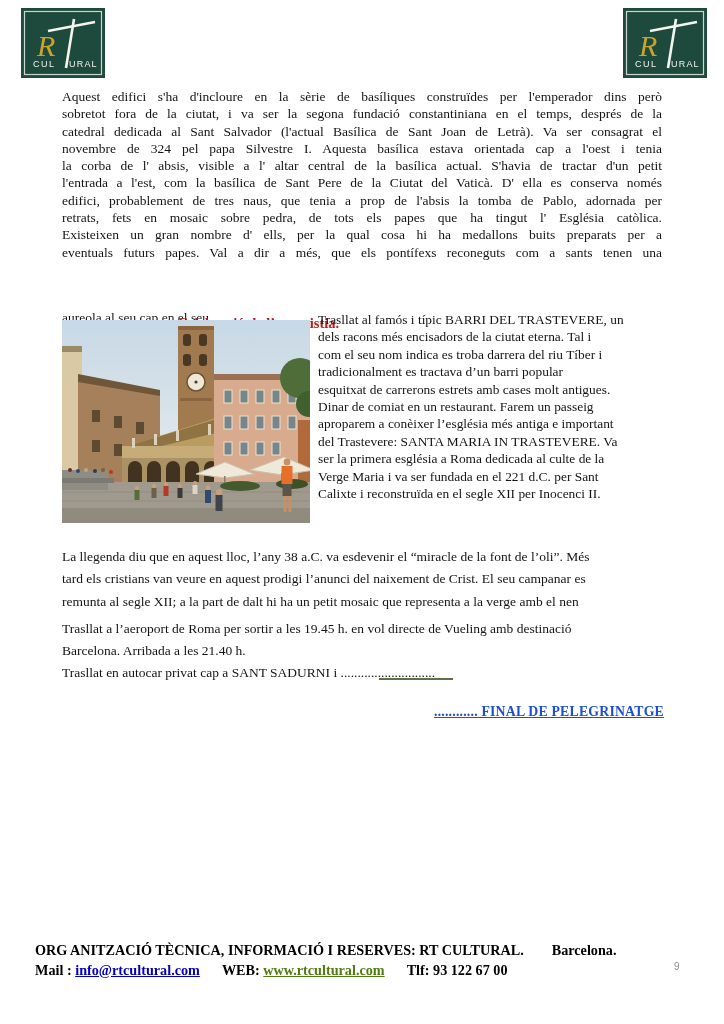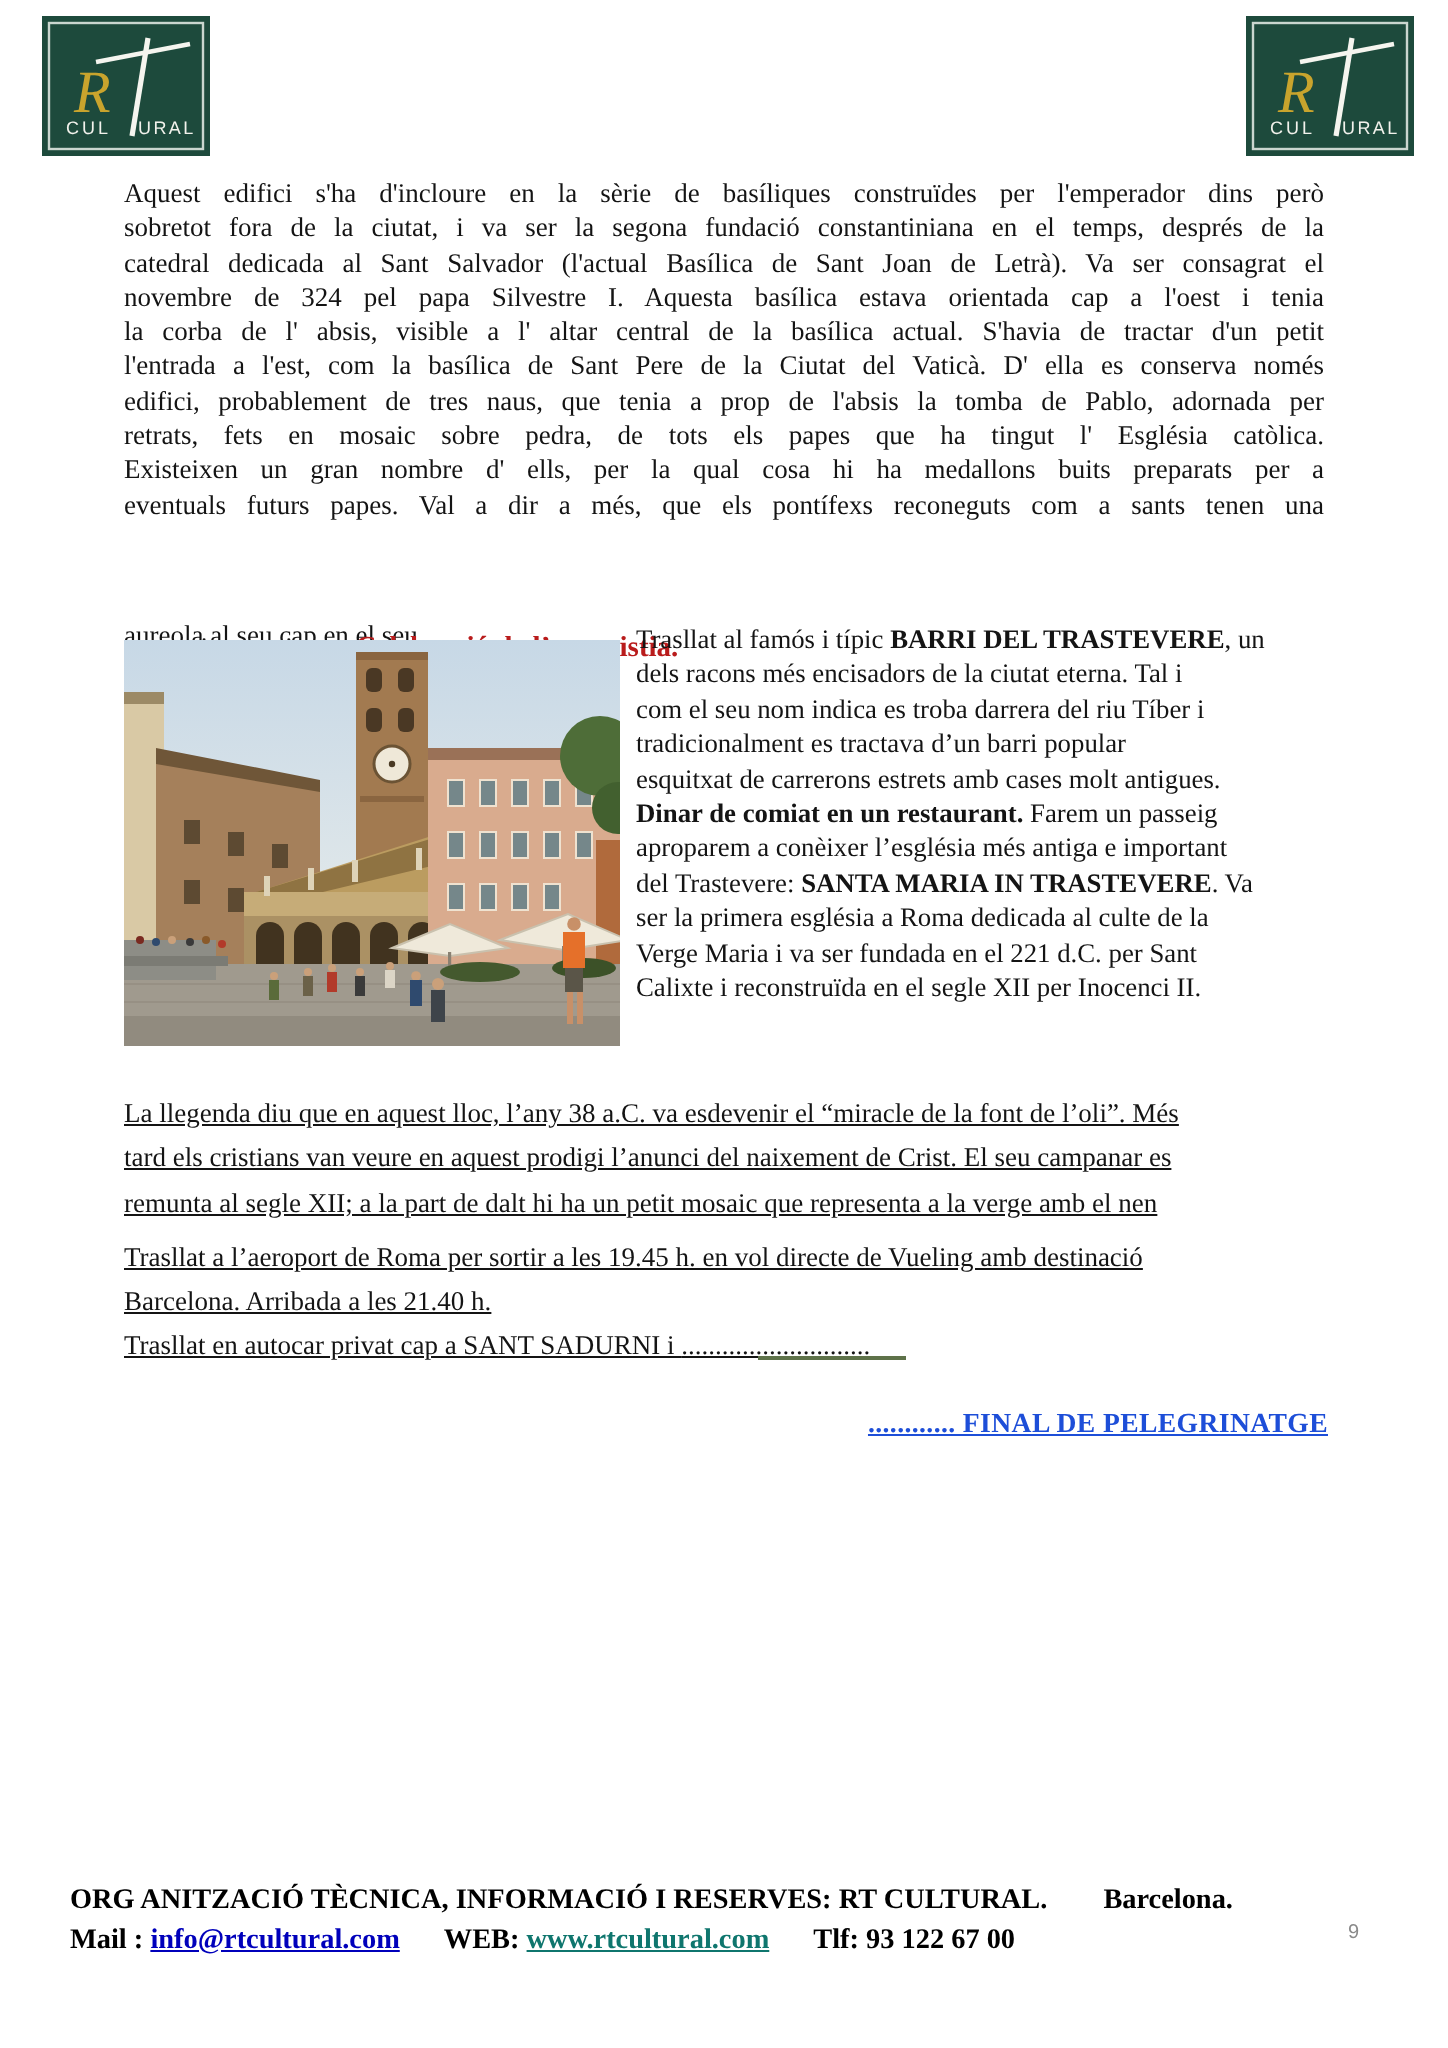--- a/index.html
+++ b/index.html
@@ -19,24 +19,24 @@
   .overlap-line{margin-top:-11.5px;white-space:nowrap;}
   .euchar-heading{font-weight:bold;font-size:14.5px;margin-left:22px;}
 
   
   .photo{position:absolute;left:62px;top:320px;width:248px;height:203px;}
   .photo svg{width:100%;height:100%;display:block;}
 
   
   .rightcol{position:absolute;left:318px;top:311px;width:346px;font-size:13.4px;line-height:17.4px;}
   .rightcol .tl{white-space:nowrap;height:17.4px;}
-  .b{font-weight:bold;}
-
-  
-  .lower{position:absolute;left:62px;width:602px;font-size:13.5px;text-decoration:underline;}
+  .b{font-weight:normal;}
+
+  
+  .lower{position:absolute;left:62px;width:602px;font-size:13.5px;}
   .legend{top:546px;line-height:22.4px;}
   .airport{top:618px;line-height:22px;}
   .bus{top:662px;line-height:22px;}
   .lower .tl{white-space:nowrap;}
   .dot-underline{display:inline-block;width:74px;margin-left:-56px;border-bottom:2px solid #5e7249;
                  transform:translateY(3px);}
 
   .final-line{position:absolute;right:60px;top:704px;font-weight:bold;font-size:13.8px;
               text-decoration:underline;letter-spacing:.2px;}
 
@@ -250,19 +250,19 @@
     <span>Trasllat en autocar privat cap a SANT SADURNI i </span><span>............................</span><span class="dot-underline"></span>
   </div>
 
   <div class="final-line" style="color:#1d4ed8">............ FINAL DE PELEGRINATGE</div>
 
   <div class="footer">
     <div>
       <span>ORG ANITZACIÓ TÈCNICA, INFORMACIÓ I RESERVES: RT CULTURAL.</span><span class="gap"></span><span>Barcelona.</span>
     </div>
     <div>
-      <span>Mail : </span><a style="color:#0000bb">info@rtcultural.com</a><span class="gap-sm"></span><span>WEB: </span><a style="color:#0f766e">www.rtcultural.com</a><span class="gap-sm"></span><span>Tlf: 93 122 67 00</span>
+      <span>Mail : </span><a style="color:#0000bb">info@rtcultural.com</a><span class="gap-sm"></span><span>WEB: </span><a style="color:#4d7c0f">www.rtcultural.com</a><span class="gap-sm"></span><span>Tlf: 93 122 67 00</span>
     </div>
   </div>
 
   <div class="page-number">9</div>
 
 </div>
 
 </body></html>

